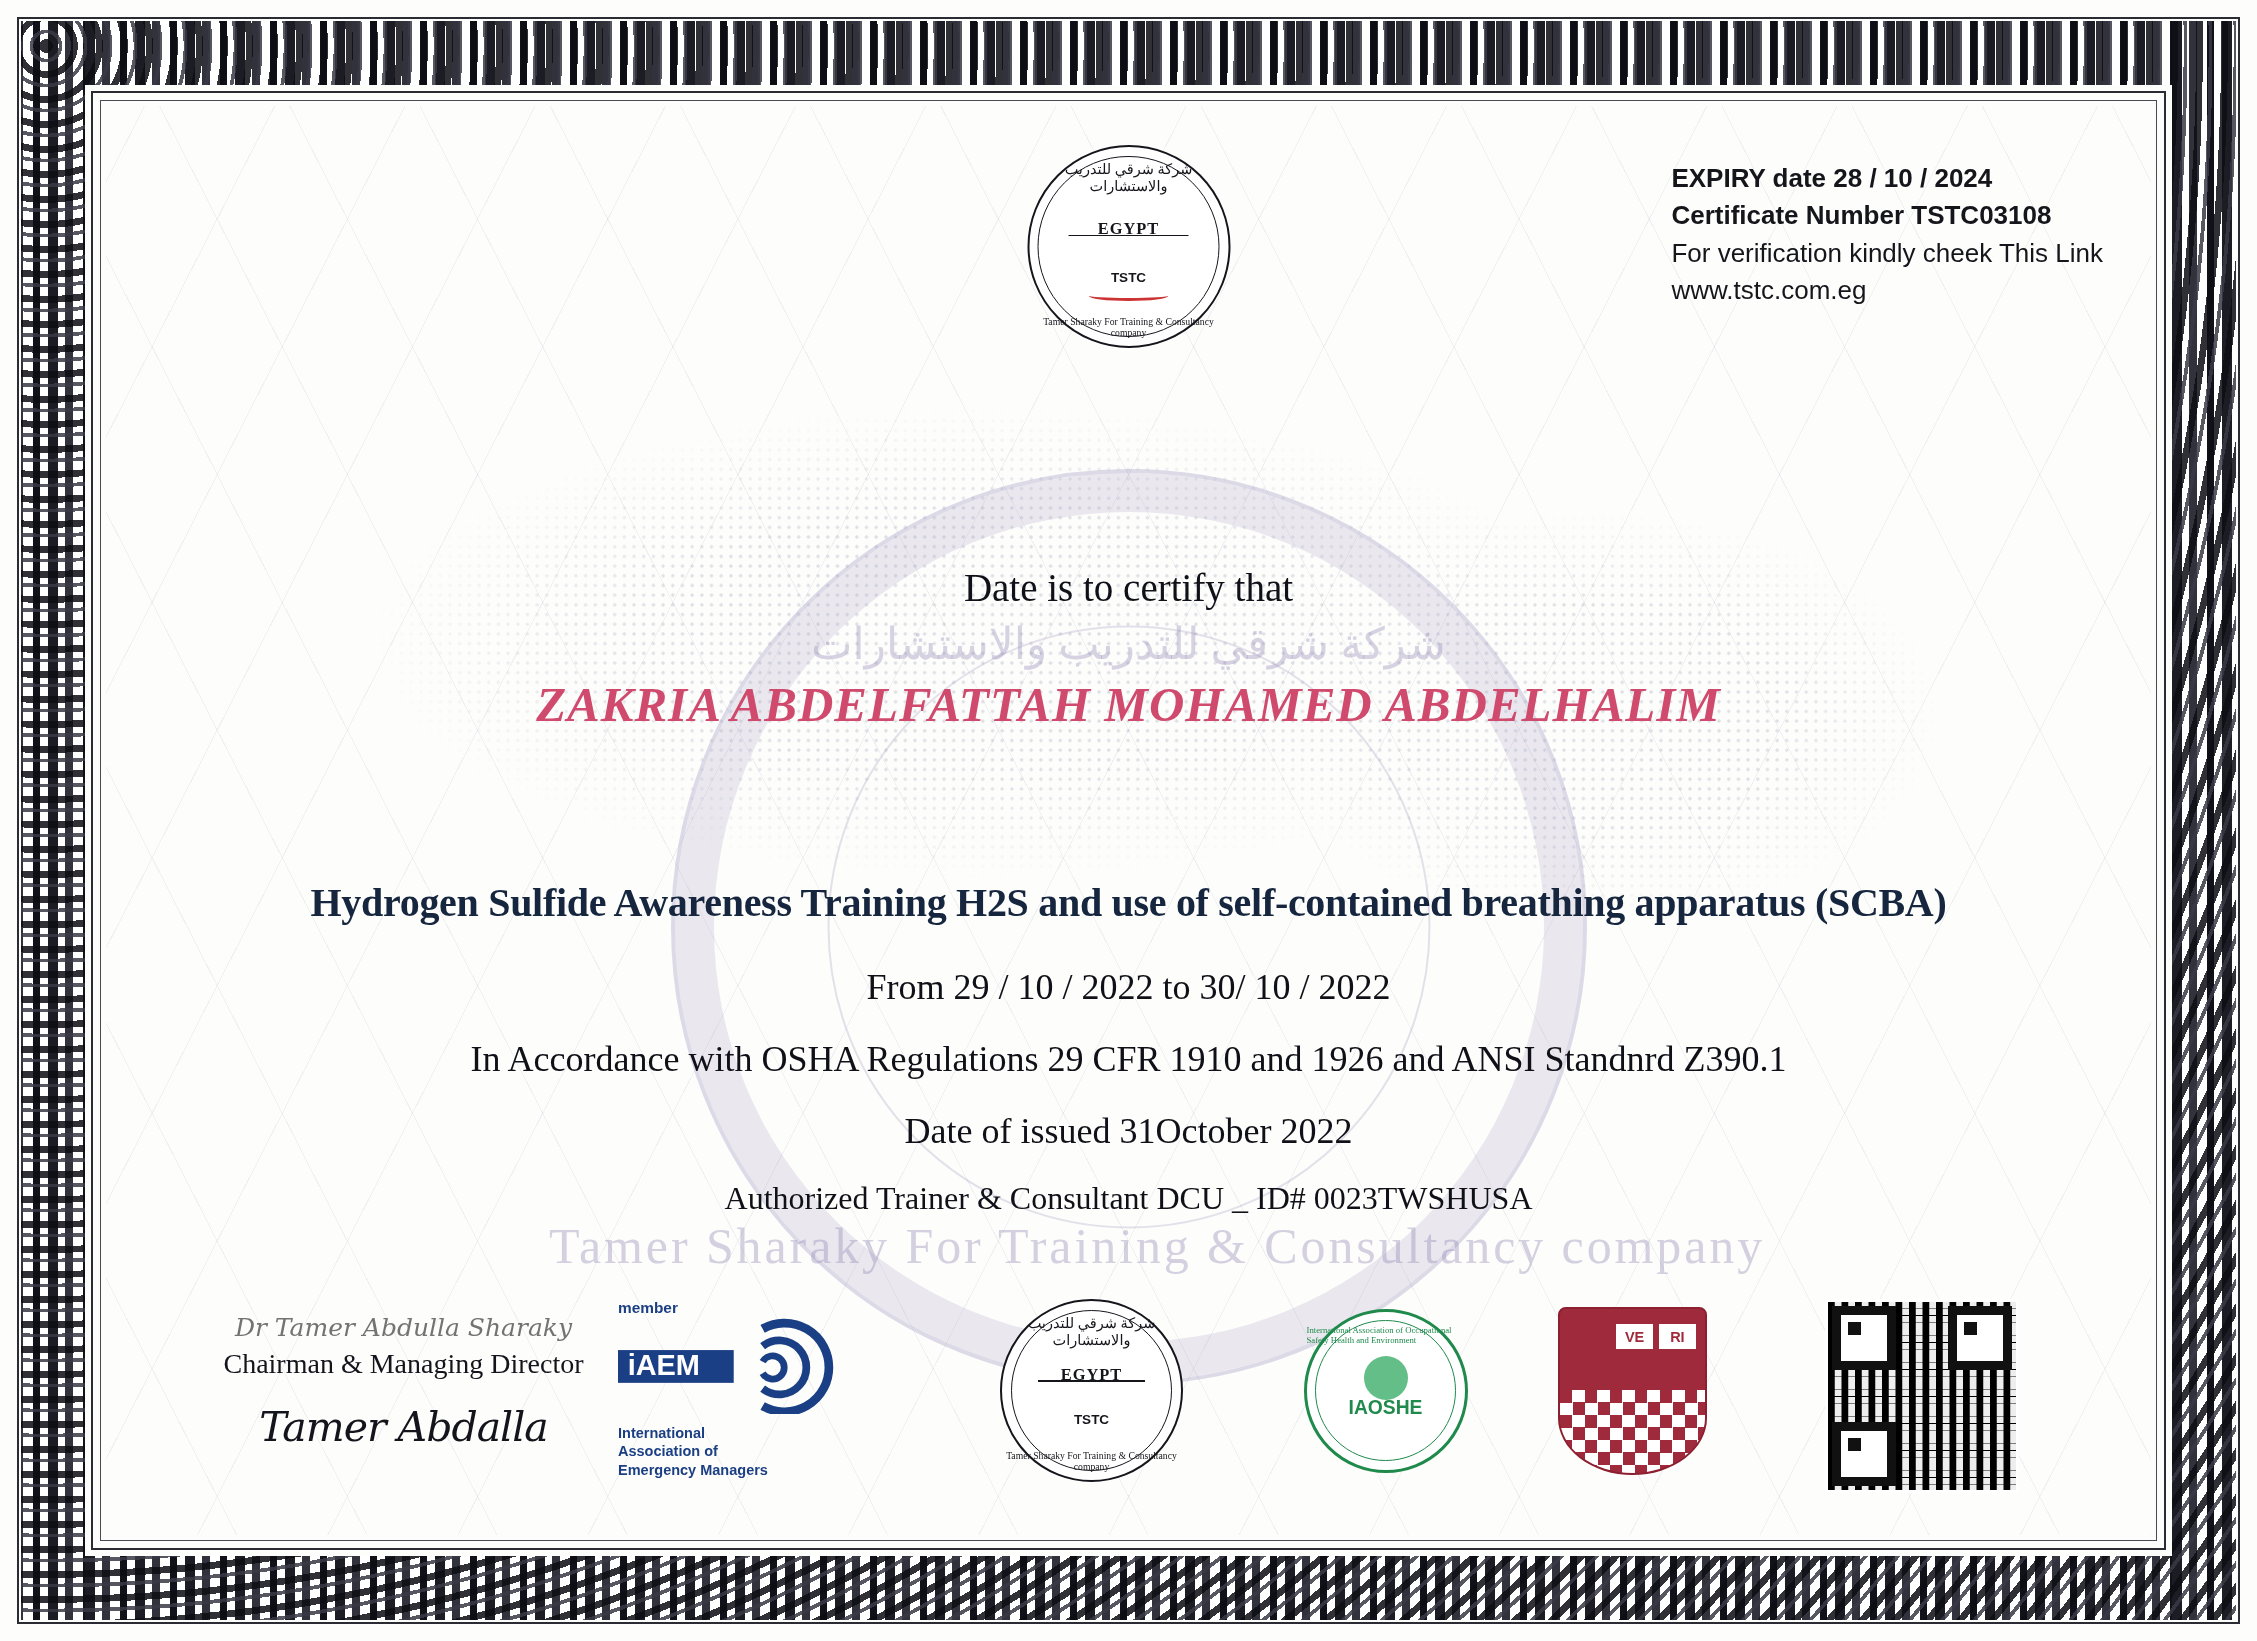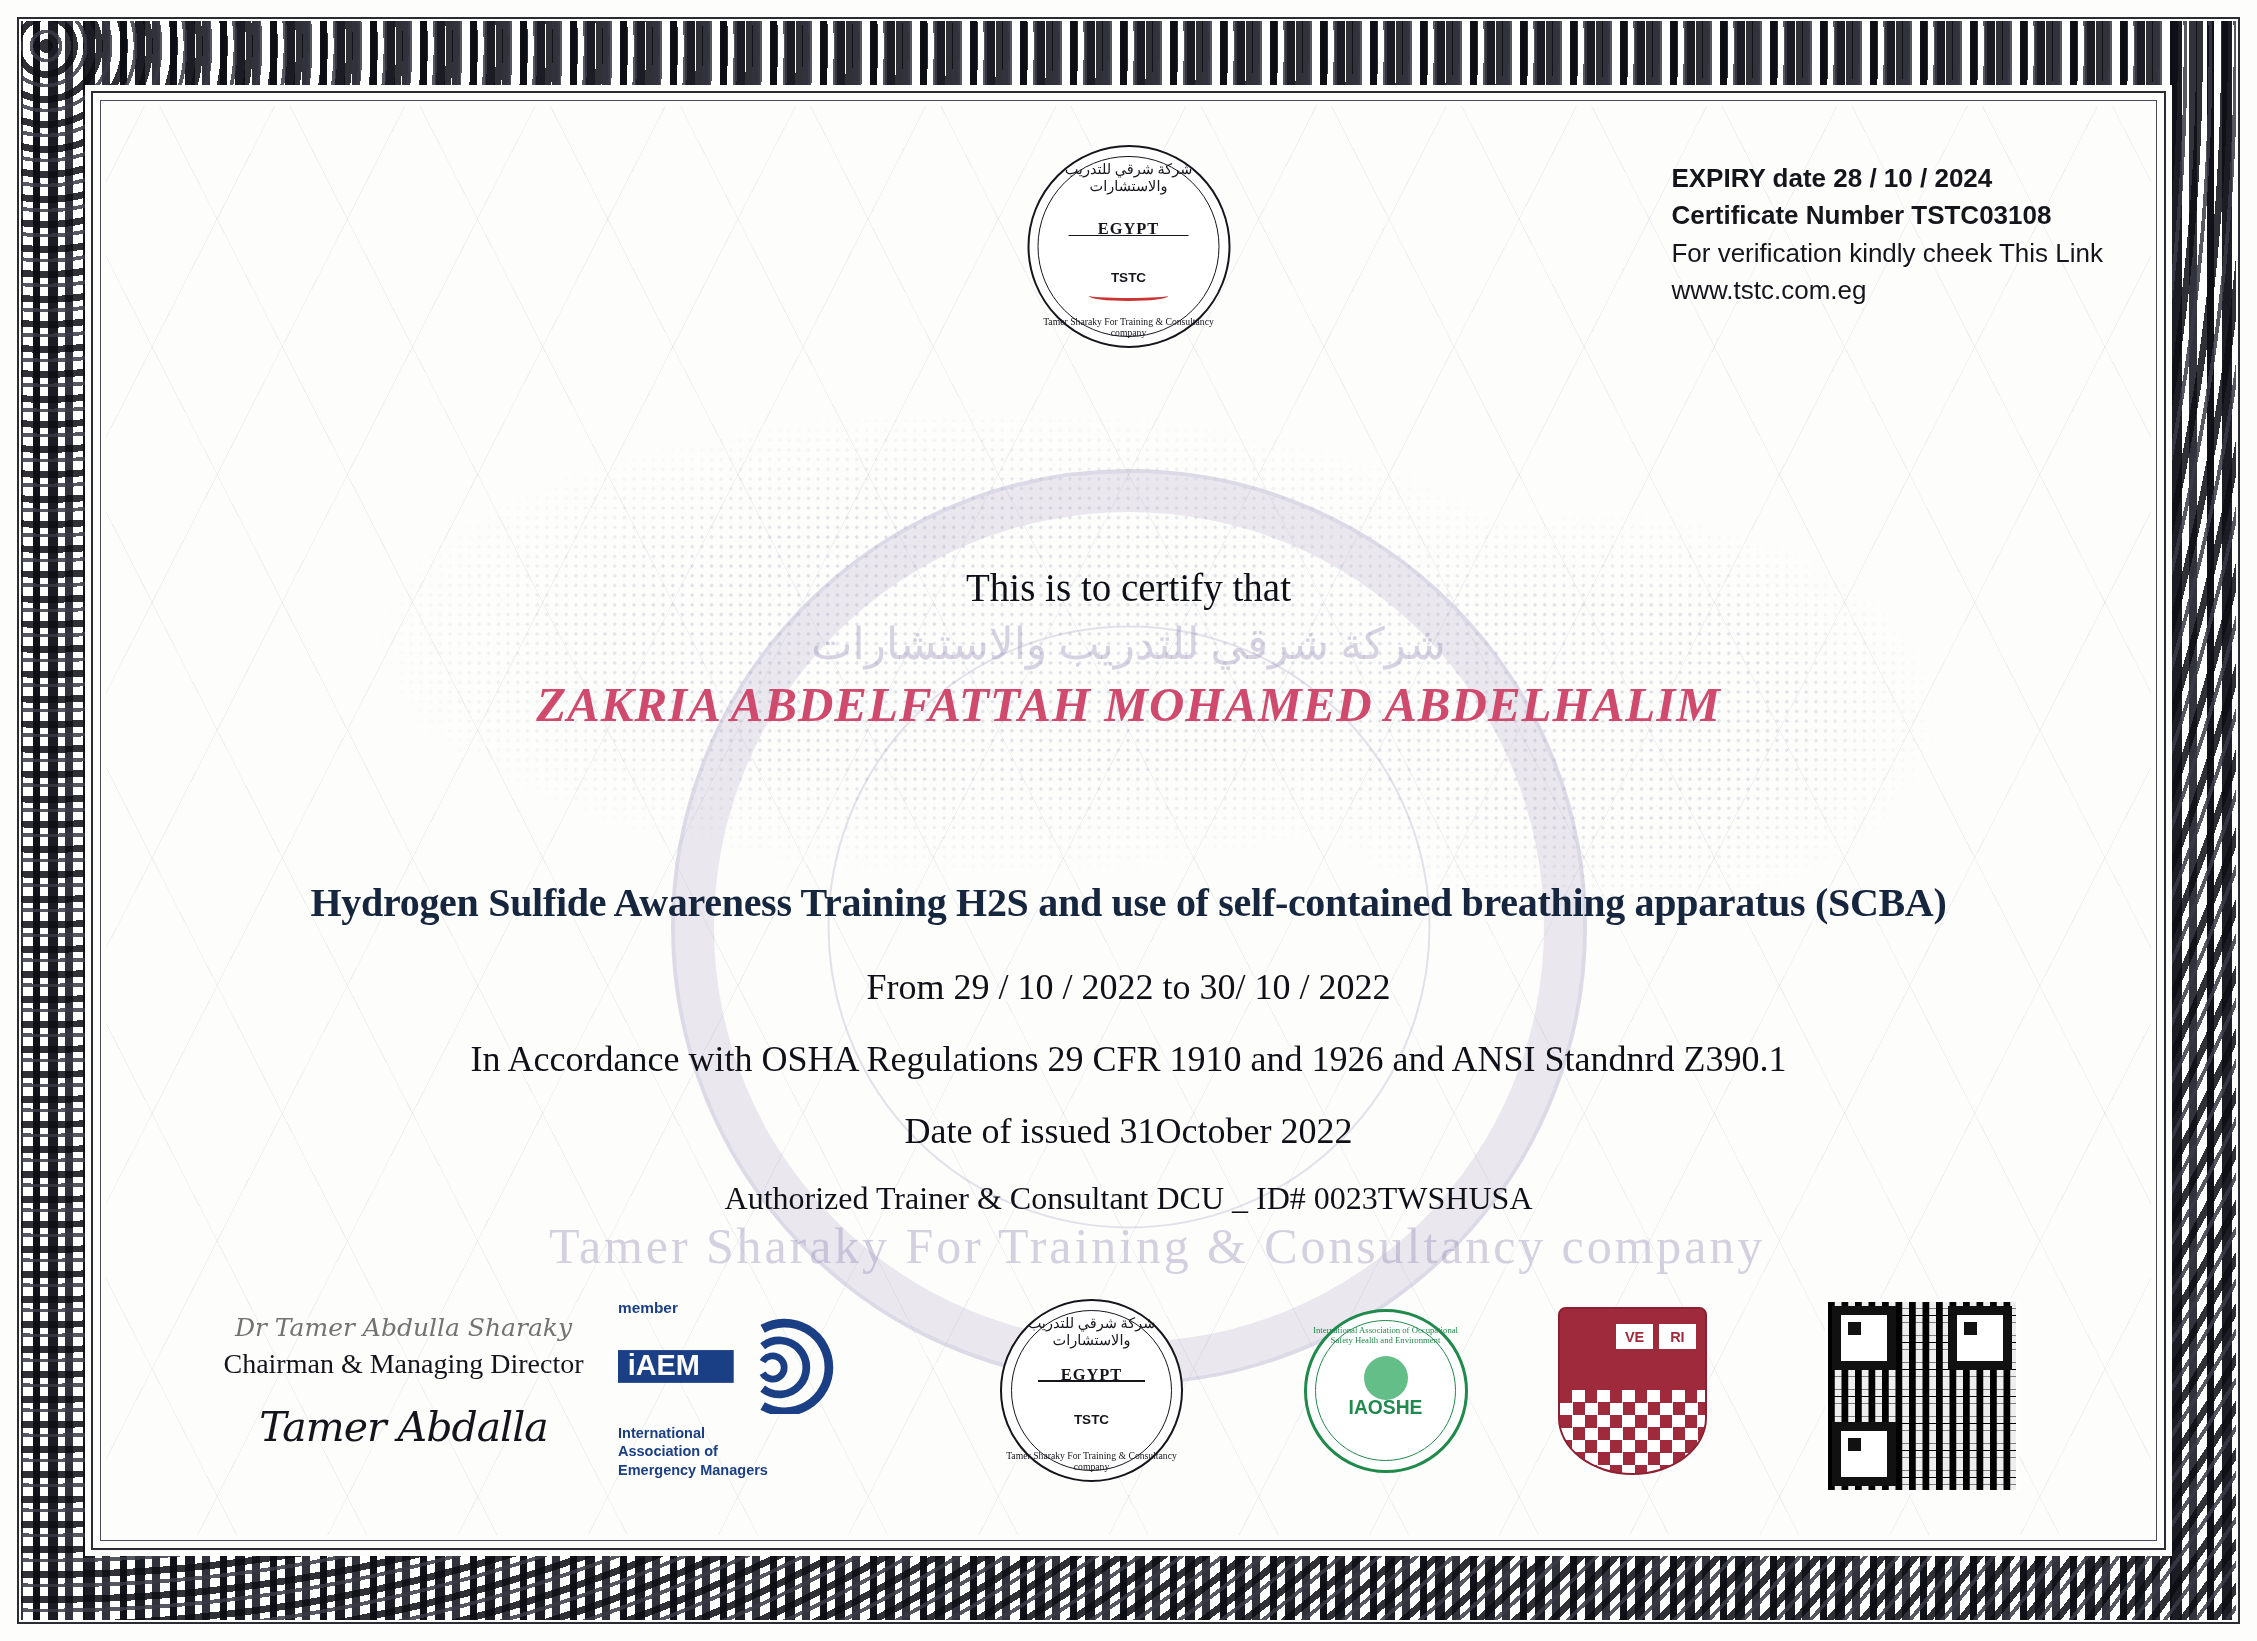--- a/index.html
+++ b/index.html
@@ -370,21 +370,20 @@
     top: 54%; left: 0; right: 0;
     text-align: center;
     font-family: "Liberation Sans", sans-serif;
     font-size: 19.3px;
     font-weight: bold;
     color: #1f8a4c;
   }
   .iaoshe-ring-text {
     position: absolute;
     top: 13.5px; left: 0; right: 0;
-    text-align: center;
     font-size: 8.7px;
     color: #1f8a4c;
   }
   .iaoshe-tree {
     position: absolute;
     left: 50%; top: 28%;
     transform: translateX(-50%);
     width: 44px; height: 44px;
     border-radius: 50%;
     background: #2fa85f;
@@ -484,21 +483,21 @@
       <div class="seal-arabic">شركة شرقي للتدريب والاستشارات</div>
       <div class="seal-band"></div>
       <div class="seal-egypt">EGYPT</div>
       <div class="seal-tstc">TSTC</div>
       <div class="seal-wave"></div>
       <div class="seal-bottom">Tamer Sharaky For Training &amp; Consultancy company</div>
     </div>
   </div>
 
 
-  <div class="line certify">This is to certify that</div>
+  <div class="line certify">Date is to certify that</div>
   <div class="line name">ZAKRIA ABDELFATTAH MOHAMED ABDELHALIM</div>
   <div class="line course">Hydrogen Sulfide Awareness Training H2S and use of self-contained breathing apparatus (SCBA)</div>
   <div class="line dates">From 29 / 10 / 2022  to  30/ 10 / 2022</div>
   <div class="line accordance">In Accordance with OSHA Regulations 29 CFR 1910 and 1926 and ANSI Standnrd Z390.1</div>
   <div class="line issued">Date of issued 31October 2022</div>
   <div class="line authorized">Authorized Trainer &amp; Consultant DCU _ ID# 0023TWSHUSA</div>
 
   <div class="sig-block">
     <div class="sig-name">Dr Tamer Abdulla Sharaky</div>
     <div class="sig-role">Chairman &amp; Managing Director</div>

